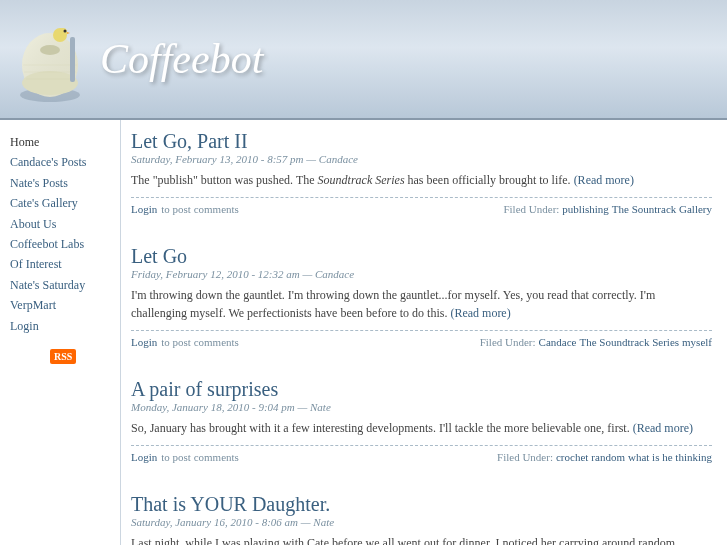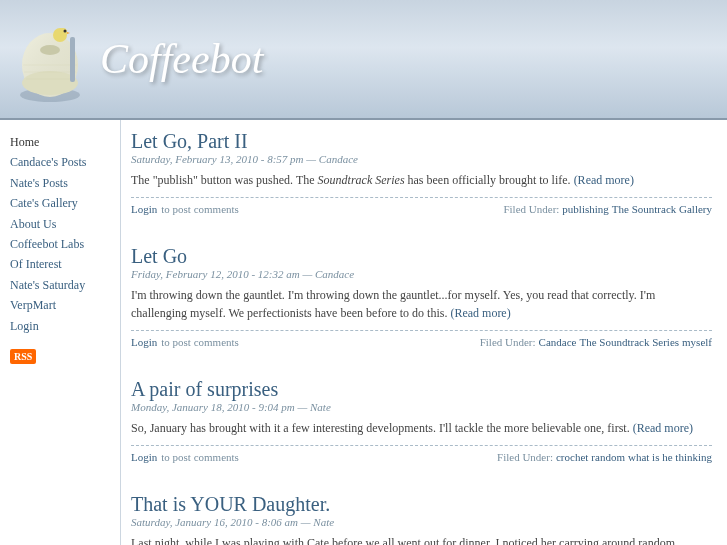--- a/index.html
+++ b/index.html
@@ -60,20 +60,21 @@
       display: block;
     }
     .rss-badge {
       display: inline-block;
       background: #ff6600;
       color: #fff;
       font-size: 10px;
       font-weight: bold;
       padding: 2px 4px;
       border-radius: 2px;
+      margin-left: 40px;
     }
     
     #content {
       flex: 1;
       padding: 10px 15px 10px 10px;
       border-left: 1px solid #ccd6e0;
     }
     
     .post {
       margin-bottom: 18px;

